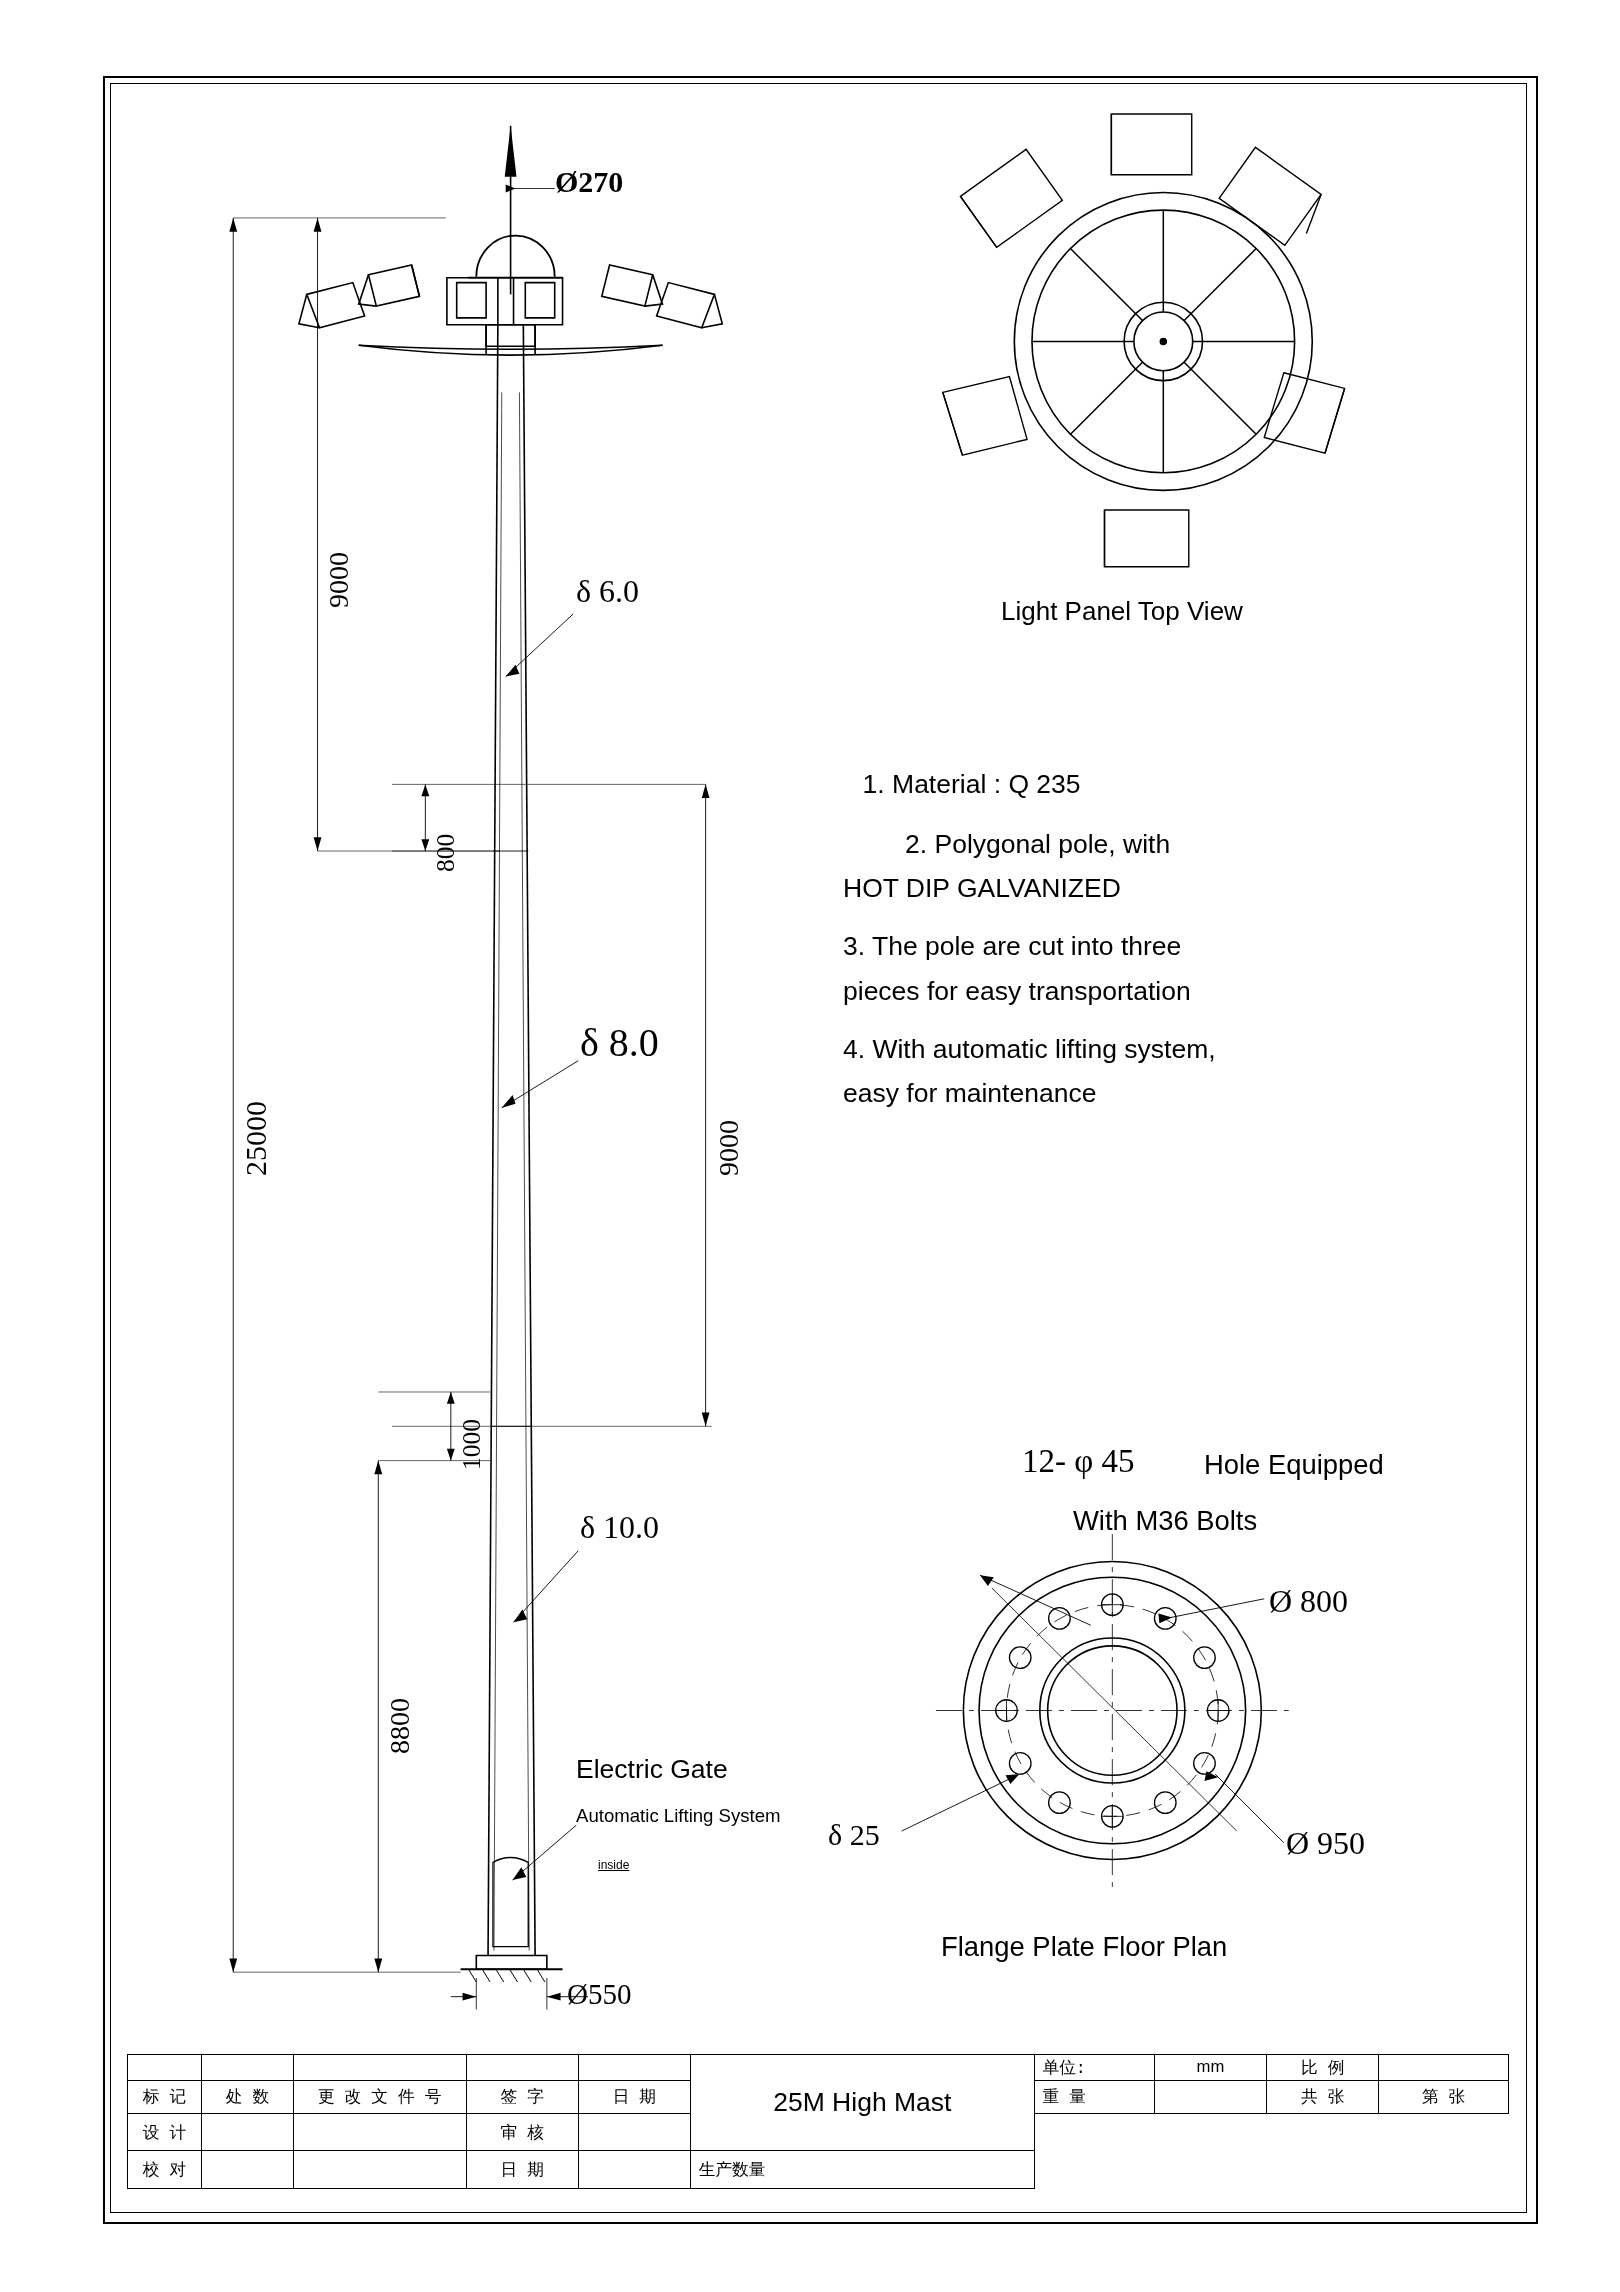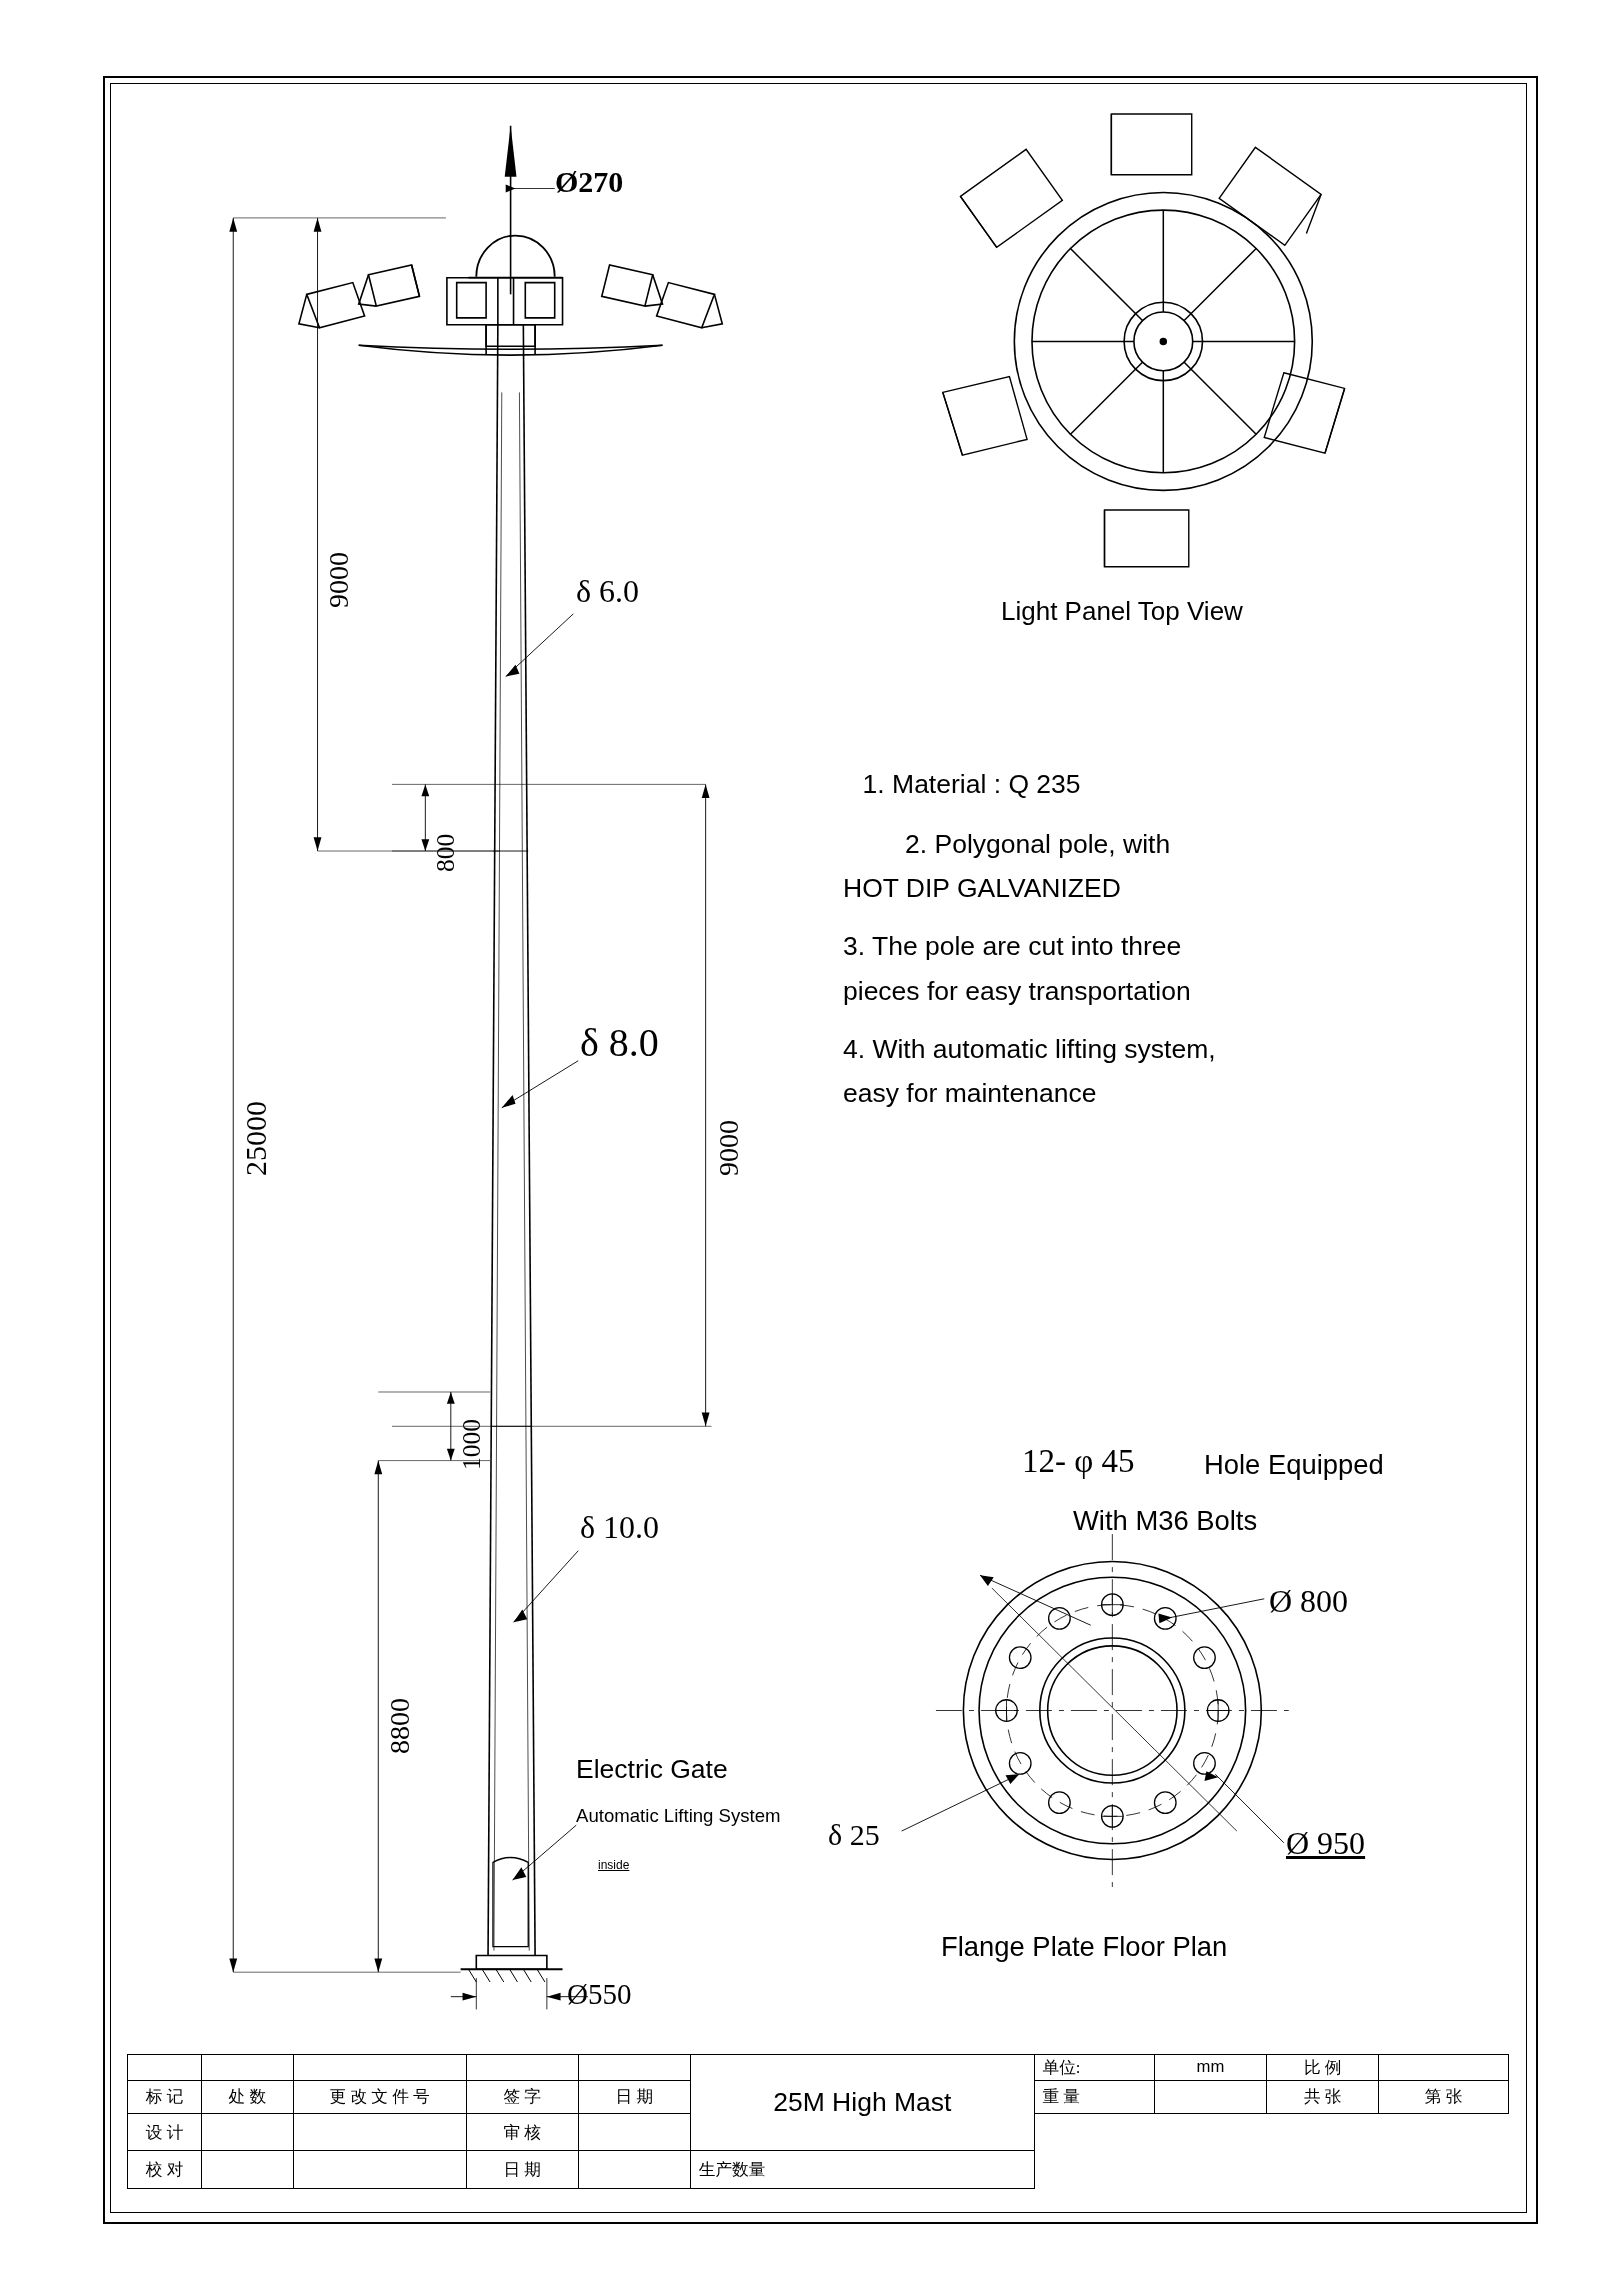--- a/index.html
+++ b/index.html
@@ -13,21 +13,21 @@
 
   .lbl{position:absolute;white-space:nowrap;font-family:"Liberation Sans",sans-serif;color:#000;}
   .serif{font-family:"Liberation Serif",serif;}
   .rot{transform-origin:0 0;transform:rotate(-90deg);}
 
   
   .tb{position:absolute;left:127px;top:2054px;width:1382px;height:135px;}
   .tb table{border-collapse:collapse;width:100%;height:100%;}
   .tb td{border:1px solid #000;font-size:16.7px;text-align:center;vertical-align:middle;padding:0;}
   .tb td.left{text-align:left;padding-left:7.8px;}
-  .cjk{font-family:Liberation Serif, serif;}
+  .cjk{font-family:Liberation Mono, monospace;}
   .notes div{margin-bottom:5.9px;}
 </style>
 </head>
 <body>
 
 <div class="sheet">
 
   <div class="border-outer"></div>
   <div class="border-inner"></div>
 
@@ -246,21 +246,21 @@
     <div style="margin-top:19.6px">3. The pole are cut into three</div>
     <div>pieces for easy transportation</div>
     <div style="margin-top:19.6px">4. With automatic lifting system,</div>
     <div>easy for maintenance</div>
   </div>
 
   <div class="lbl serif" style="left:1022px;top:1443px;font-size:33px;">12- φ 45</div>
   <div class="lbl" style="left:1204px;top:1449px;font-size:27.4px;">Hole Equipped</div>
   <div class="lbl" style="left:1073px;top:1505px;font-size:27.4px;">With M36 Bolts</div>
   <div class="lbl serif" style="left:1269px;top:1583px;font-size:32px;">Ø 800</div>
-  <div class="lbl serif" style="left:1286px;top:1825px;font-size:32px;text-decoration:underline;">Ø 950</div>
+  <div class="lbl serif" style="left:1286px;top:1825px;font-size:32px;">Ø 950</div>
   <div class="lbl" style="left:941px;top:1931px;font-size:27.4px;">Flange Plate Floor Plan</div>
 
   <div class="tb">
     <table>
       <tbody>
           <tr style="height:23.5px">
         <td style="width:71px"></td>
         <td style="width:88px"></td>
         <td style="width:167px"></td>
         <td style="width:108px"></td>

